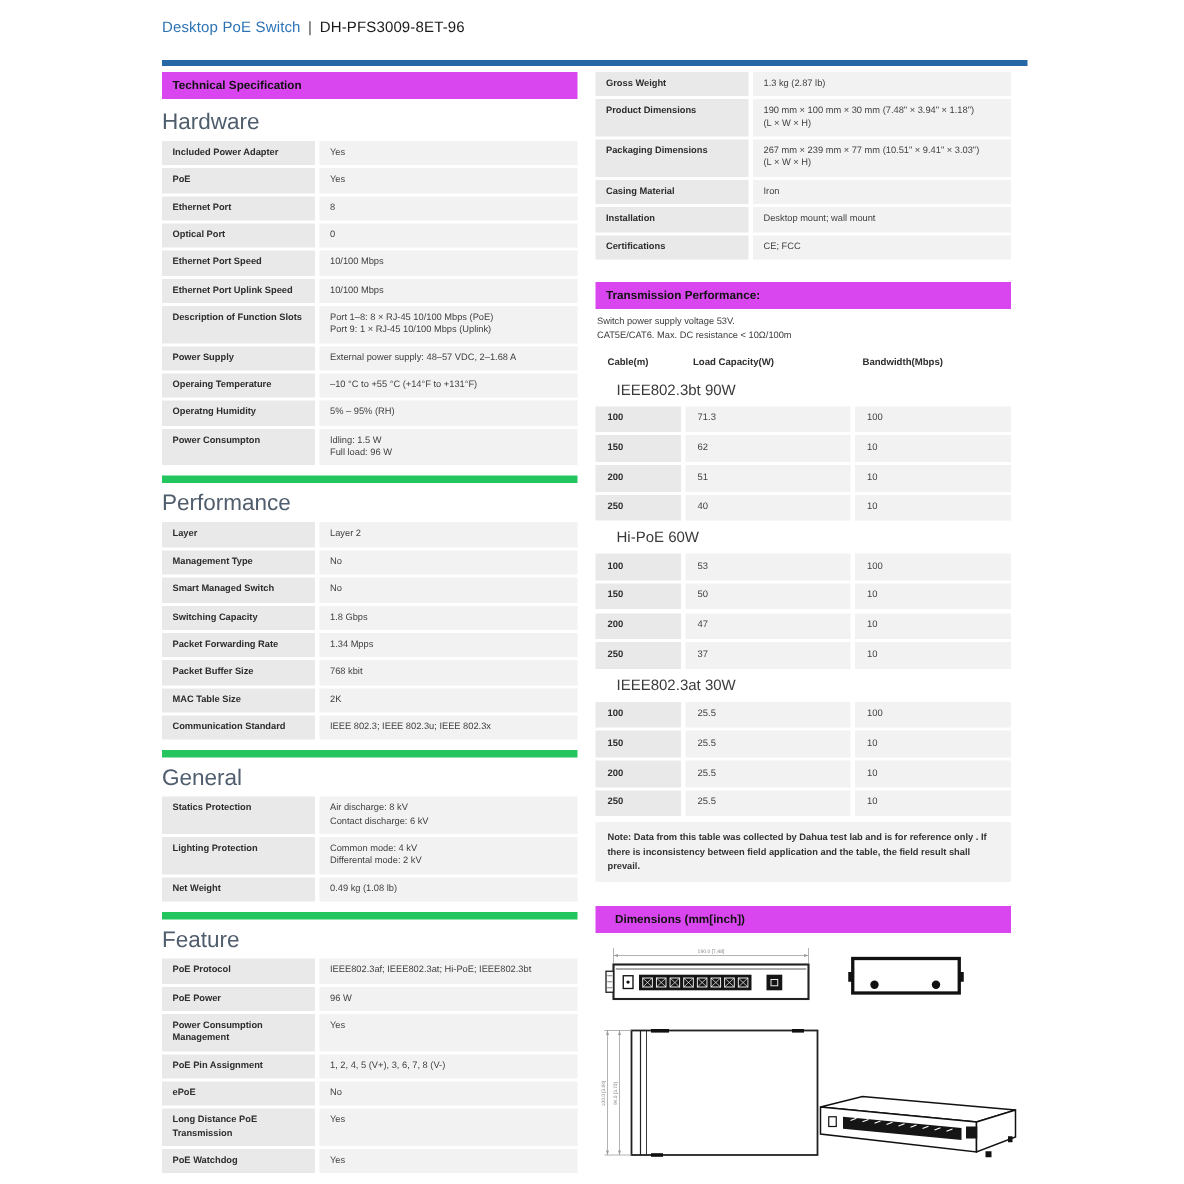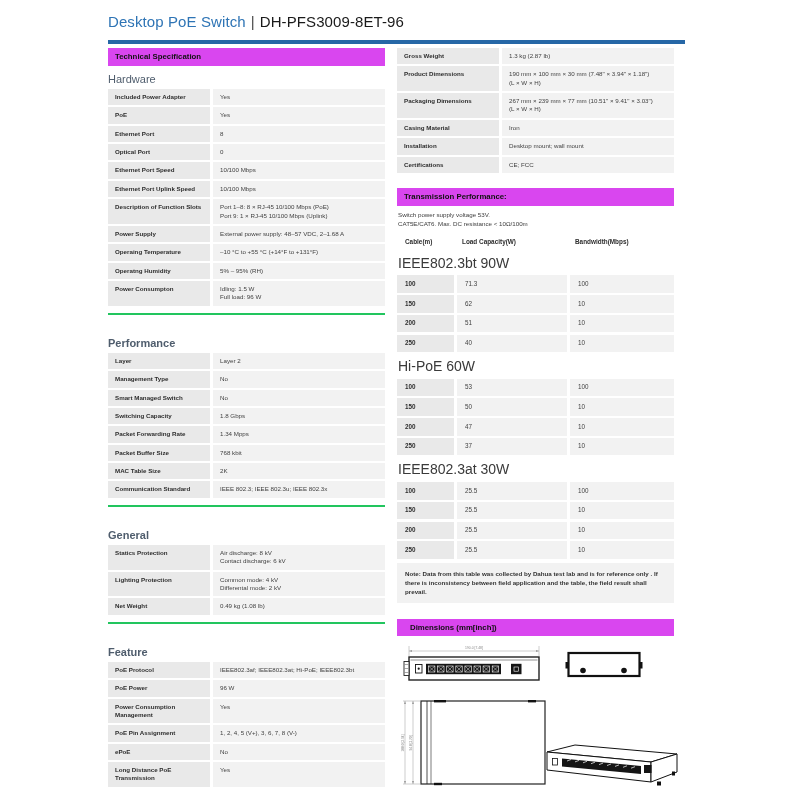--- a/index.html
+++ b/index.html
@@ -1,38 +1,38 @@
 <!DOCTYPE html>
 <html><head>
 <meta charset="utf-8">
 <style>
   html,body{margin:0;padding:0;background:#fff;}
   .page{position:relative;width:789px;height:789px;background:#fff;overflow:hidden;
         font-family:"Liberation Sans",sans-serif;color:#333;}
-  .doc-title{position:absolute;left:108px;top:13px;font-size:15px;letter-spacing:.1px;}
+  .doc-title{position:absolute;left:108px;top:13px;font-size:10px;letter-spacing:.1px;}
   .t-blue{color:#2e74b5;}
   .t-sep{color:#4a4a4a;margin:0 5px;}
   .t-model{color:#1a1a1a;}
   .blue-rule{position:absolute;left:108px;top:40px;width:577px;height:3.5px;background:#2667a6;}
   .col{position:absolute;top:48px;width:277px;}
   .left{left:108px;} .right{left:397px;}
   .bar{background:#d946ef;color:#111;font-weight:bold;font-size:7.8px;padding:5px 7px;line-height:1.0;}
-  .section-title{color:#4f5d6d;font-size:11px;margin:7px 0 3px 0;line-height:1.2;}
-  .spec-section + .spec-section .section-title{border-top:2px solid #22c55e;padding-top:22px;font-weight:bold;}
+  .section-title{color:#4f5d6d;font-size:15px;margin:7px 0 3px 0;line-height:1.2;}
+  .spec-section + .spec-section .section-title{border-top:5px solid #22c55e;padding-top:5px;}
   .spec-row{display:flex;margin-bottom:2px;}
   .cell{padding:4px 7px;font-size:6.2px;line-height:1.35;white-space:pre-line;}
   .cell.label{flex:0 0 88px;background:#e9e9e9;font-weight:bold;color:#2d2d2d;margin-right:3px;}
   .cell.value{flex:1;background:#f2f2f2;color:#3f3f3f;}
   .tp-bar{margin-top:15px;}
   .tp-desc{font-size:6.2px;color:#3c3c3c;margin:5px 0 5px 1px;line-height:1.45;}
   .tp-headrow{display:flex;font-size:6.4px;font-weight:bold;color:#2d2d2d;margin-bottom:2px;}
   .tp-h1{flex:0 0 57px;padding:4px 0 4px 8px;box-sizing:border-box;}
   .tp-h2{flex:0 0 113px;padding:4px 0 4px 8px;box-sizing:border-box;}
   .tp-h3{flex:1;padding:4px 0 4px 8px;}
-  .tp-group-title{font-size:14px;color:#3a3a3a;margin:6px 0 4px 1px;line-height:1.2;}
+  .tp-group-title{font-size:10px;color:#3a3a3a;margin:6px 0 4px 14px;line-height:1.2;}
   .tp-row{display:flex;margin-bottom:2.2px;}
   .tp-c{padding:4.5px 8px;font-size:6.3px;line-height:1.35;}
   .tp-c1{flex:0 0 41px;background:#e9e9e9;font-weight:bold;color:#2d2d2d;margin-right:3px;}
   .tp-c2{flex:0 0 94px;background:#f2f2f2;color:#3f3f3f;margin-right:3px;}
   .tp-c3{flex:1;background:#f2f2f2;color:#3f3f3f;}
   .tp-note{background:#f2f2f2;font-size:6.2px;font-weight:bold;color:#333;
            padding:6px 8px;line-height:1.5;margin-top:4px;}
   .dim-bar{margin-top:16px;padding-left:13px;}
   .drawings{position:relative;height:165px;margin-top:6px;}
   .dwg{position:absolute;}

